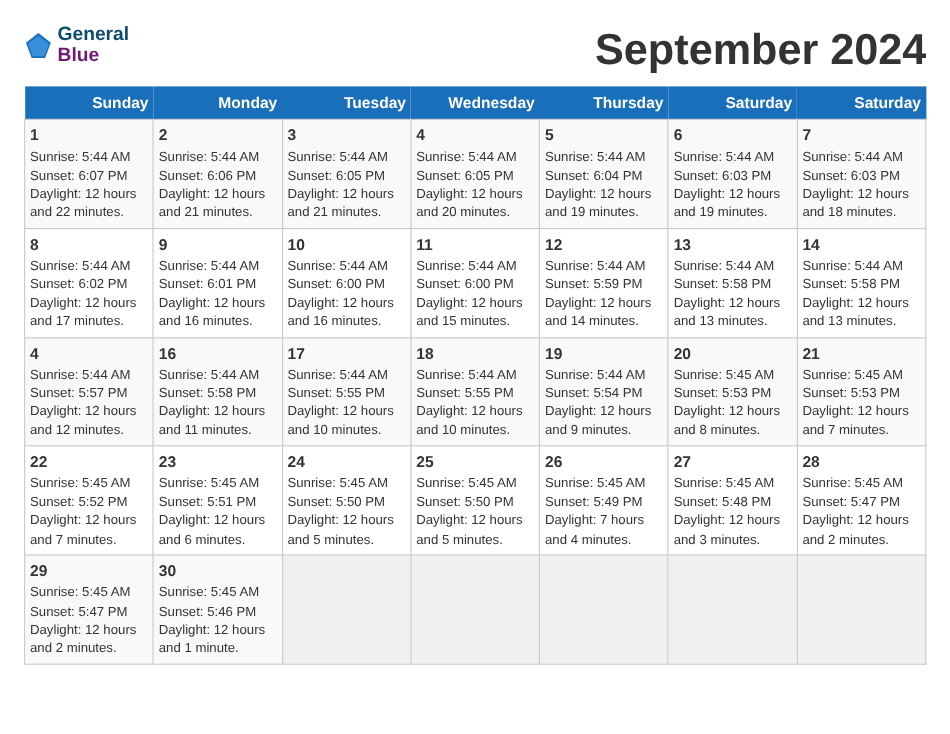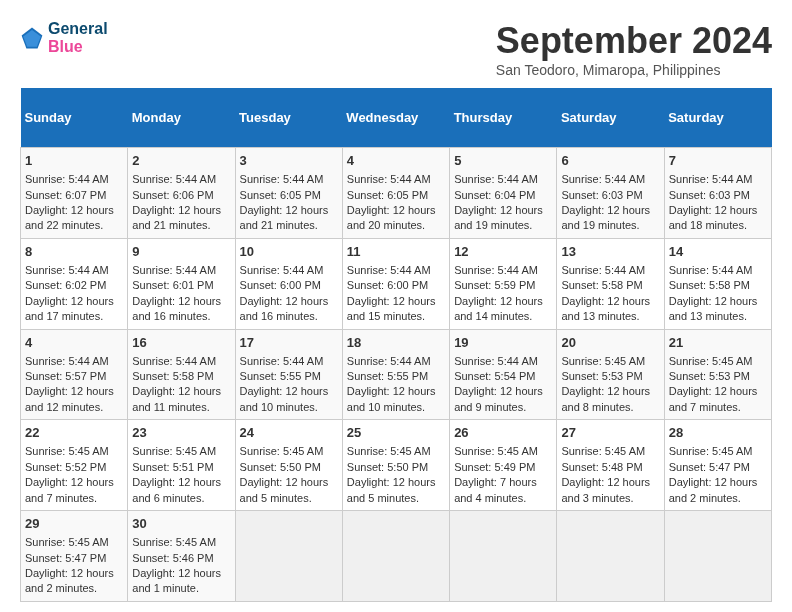--- a/index.html
+++ b/index.html
@@ -19,41 +19,41 @@
     .logo {
       display: flex;
       align-items: center;
       gap: 4px;
     }
     .logo-icon {
       width: 24px;
       height: 24px;
     }
     .title-block {
-      text-align: left;
+      text-align: center;
     }
     .month-title {
       font-size: 36px;
       font-weight: bold;
       color: #333;
     }
     .subtitle {
       font-size: 14px;
       color: #555;
     }
     table {
       width: 100%;
       border-collapse: collapse;
       font-size: 11px;
     }
     thead th {
       background-color: #1a6fba;
       color: #fff;
-      padding: 22px 4px;
-      text-align: left;
+      padding: 6px 4px;
+      text-align: right;
       font-size: 13px;
       font-weight: bold;
     }
     tbody td {
       border: 1px solid #ccc;
       vertical-align: top;
       padding: 4px;
       width: calc(100% / 7);
       height: 80px;
       color: #333;
@@ -79,26 +79,25 @@
 <body>
 
 <div class="header">
   <div class="logo">
     <svg class="logo-icon" viewBox="0 0 30 30" xmlns="http://www.w3.org/2000/svg">
       <polygon points="15,2 28,12 22,28 8,28 2,12" fill="#1a6fba"></polygon>
       <polygon points="15,5 26,13 21,26 9,26 4,13" fill="#3a8fda"></polygon>
     </svg>
     <div>
       <div style="font-size:16px;font-weight:bold;color:#0c4a6e;">General</div>
-      <div style="font-size:16px;font-weight:bold;color:#ec4899;">Blue</div>
+      <div style="font-size:16px;font-weight:bold;color:#701a75;">Blue</div>
     </div>
   </div>
   <div class="title-block">
     <div class="month-title">September 2024</div>
-    <div class="subtitle">San Teodoro, Mimaropa, Philippines</div>
   </div>
 </div>
 
 <table>
   <thead>
     <tr>
     <th>Sunday</th>
         <th>Monday</th>
         <th>Tuesday</th>
         <th>Wednesday</th>

